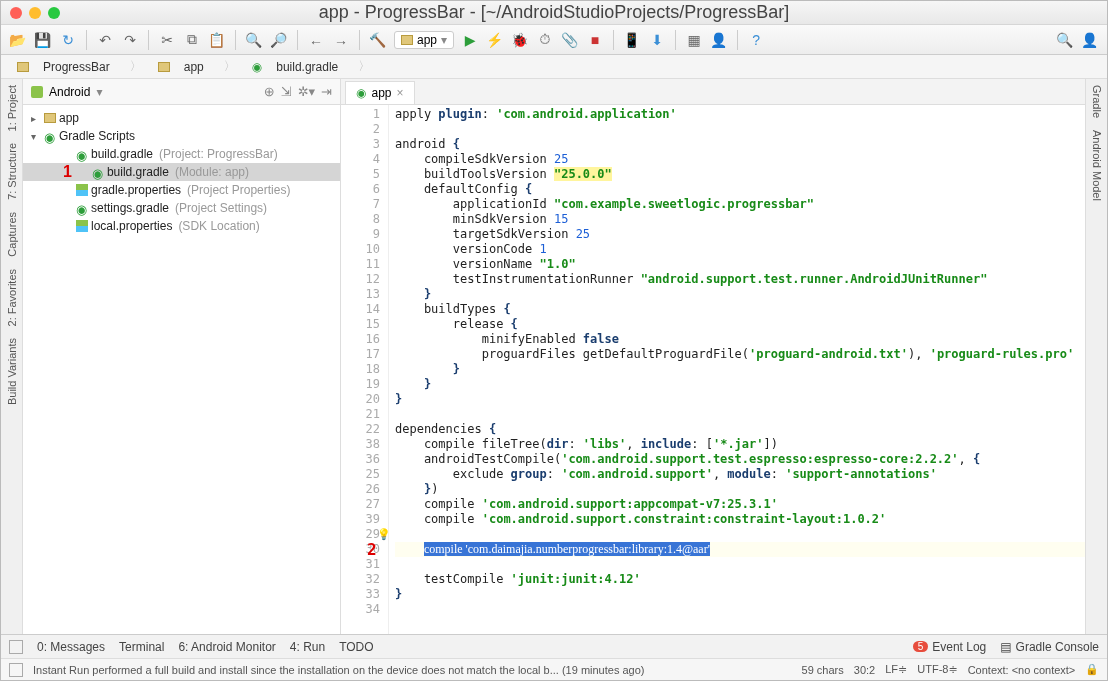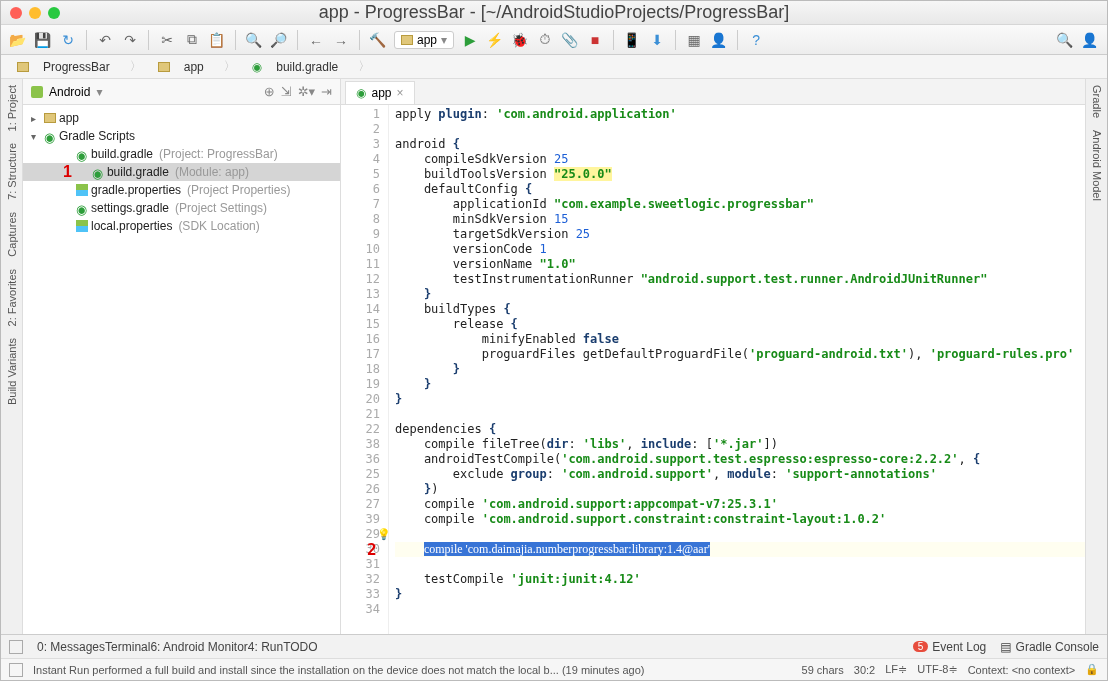--- a/index.html
+++ b/index.html
@@ -266,21 +266,21 @@
   </div>
 
   <div class="tool-col right" id="right-tools">
       <div class="tool-tab">Gradle</div>
       <div class="tool-tab">Android Model</div>
     </div>
 </div>
 
 <div class="bottom-bar">
   <span class="sq"></span>
-  <div id="bb-items" style="display:flex;">
+  <div id="bb-items" style="display:flex;gap:14px;">
       <span class="bb-item">0: Messages</span>
       <span class="bb-item">Terminal</span>
       <span class="bb-item">6: Android Monitor</span>
       <span class="bb-item">4: Run</span>
       <span class="bb-item">TODO</span>
     </div>
   <span class="bb-sp"></span>
   <span class="bb-item">
     <span class="red-badge">5</span>
     <span>Event Log</span>

